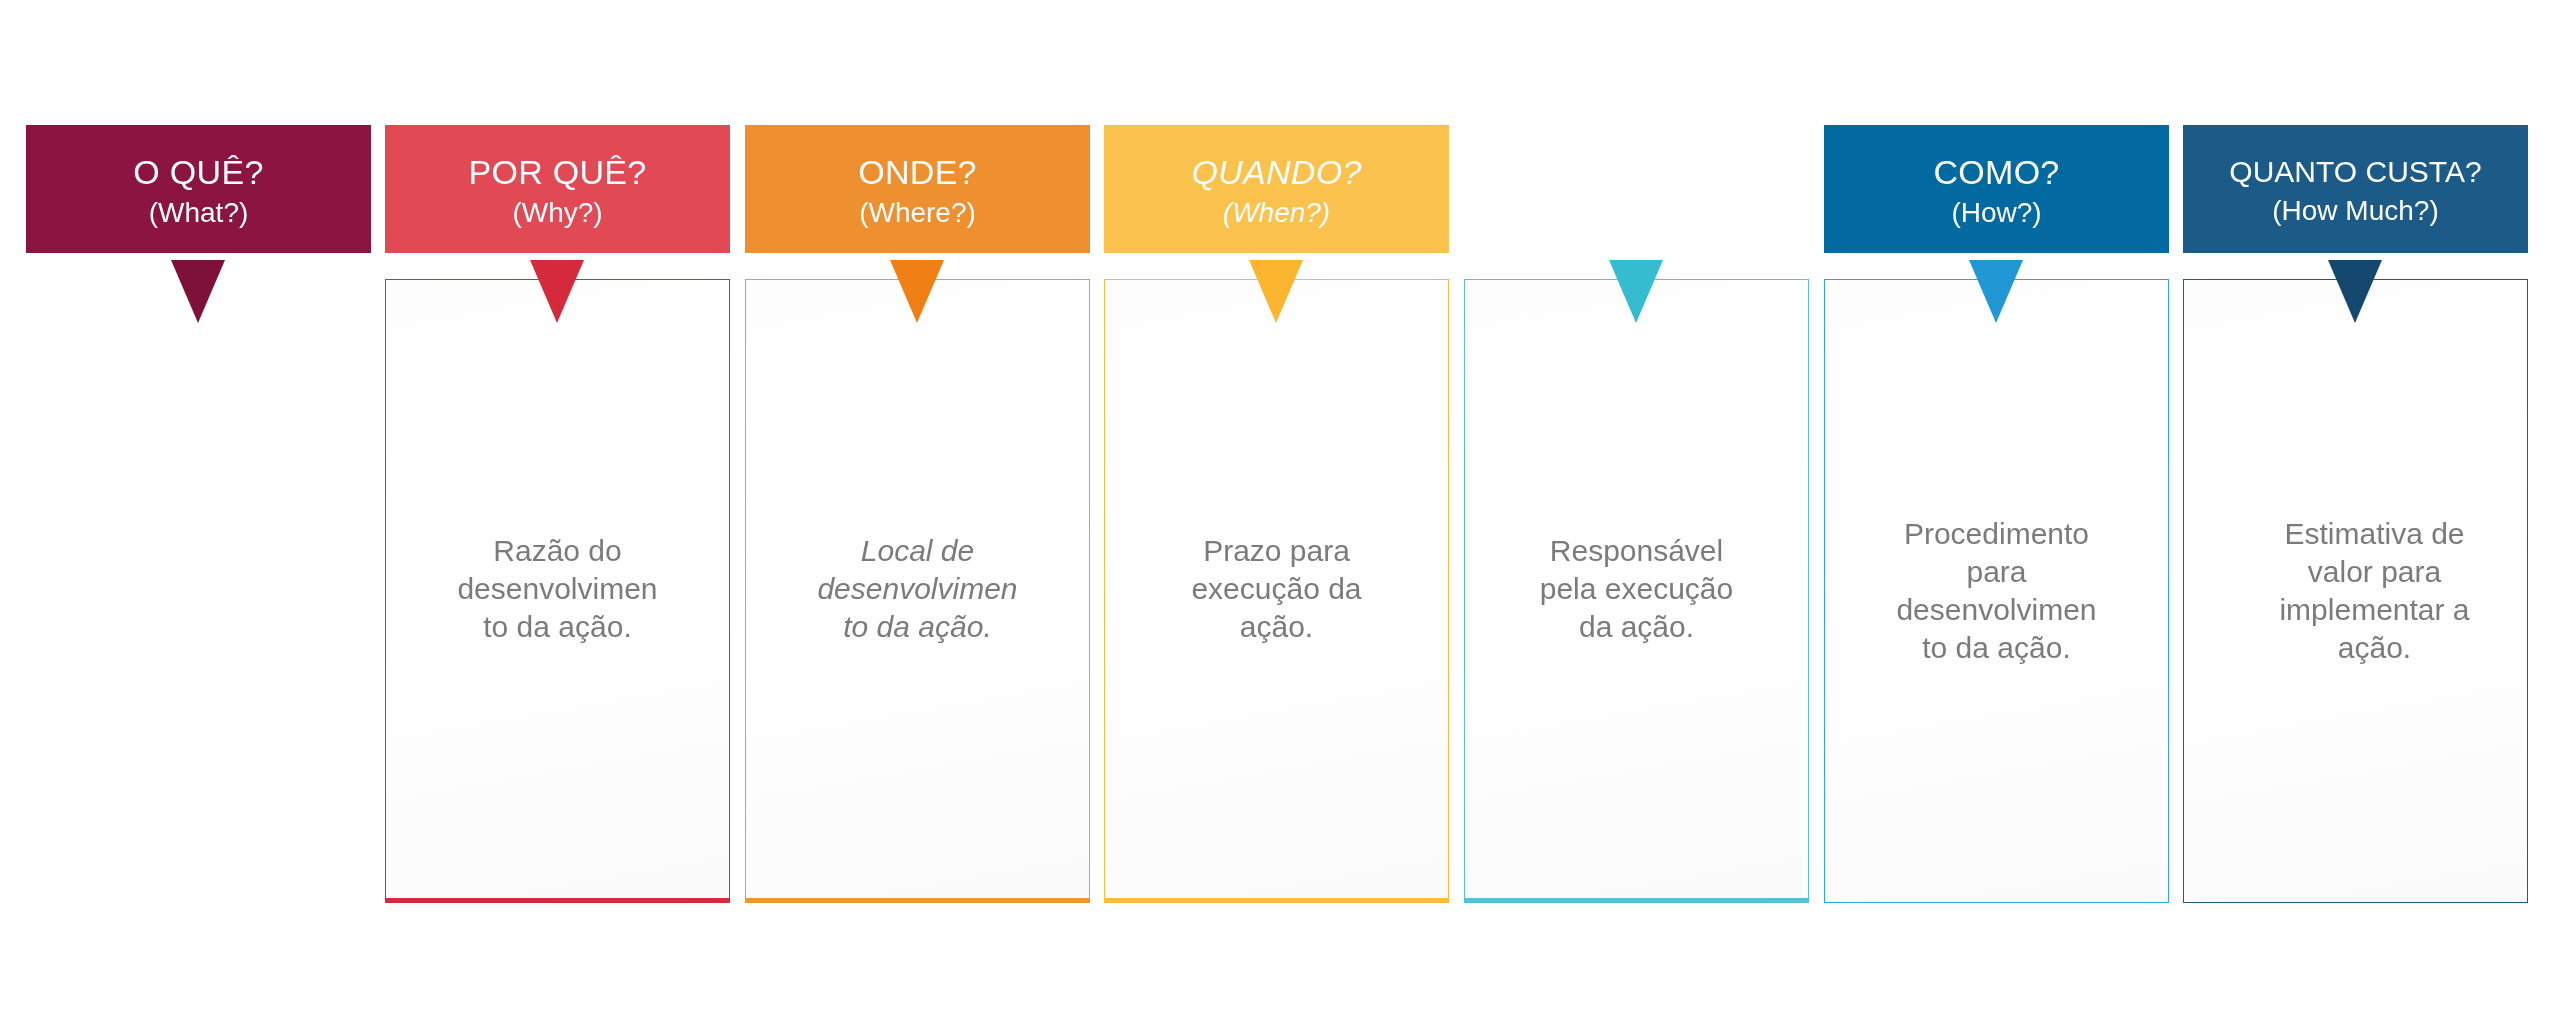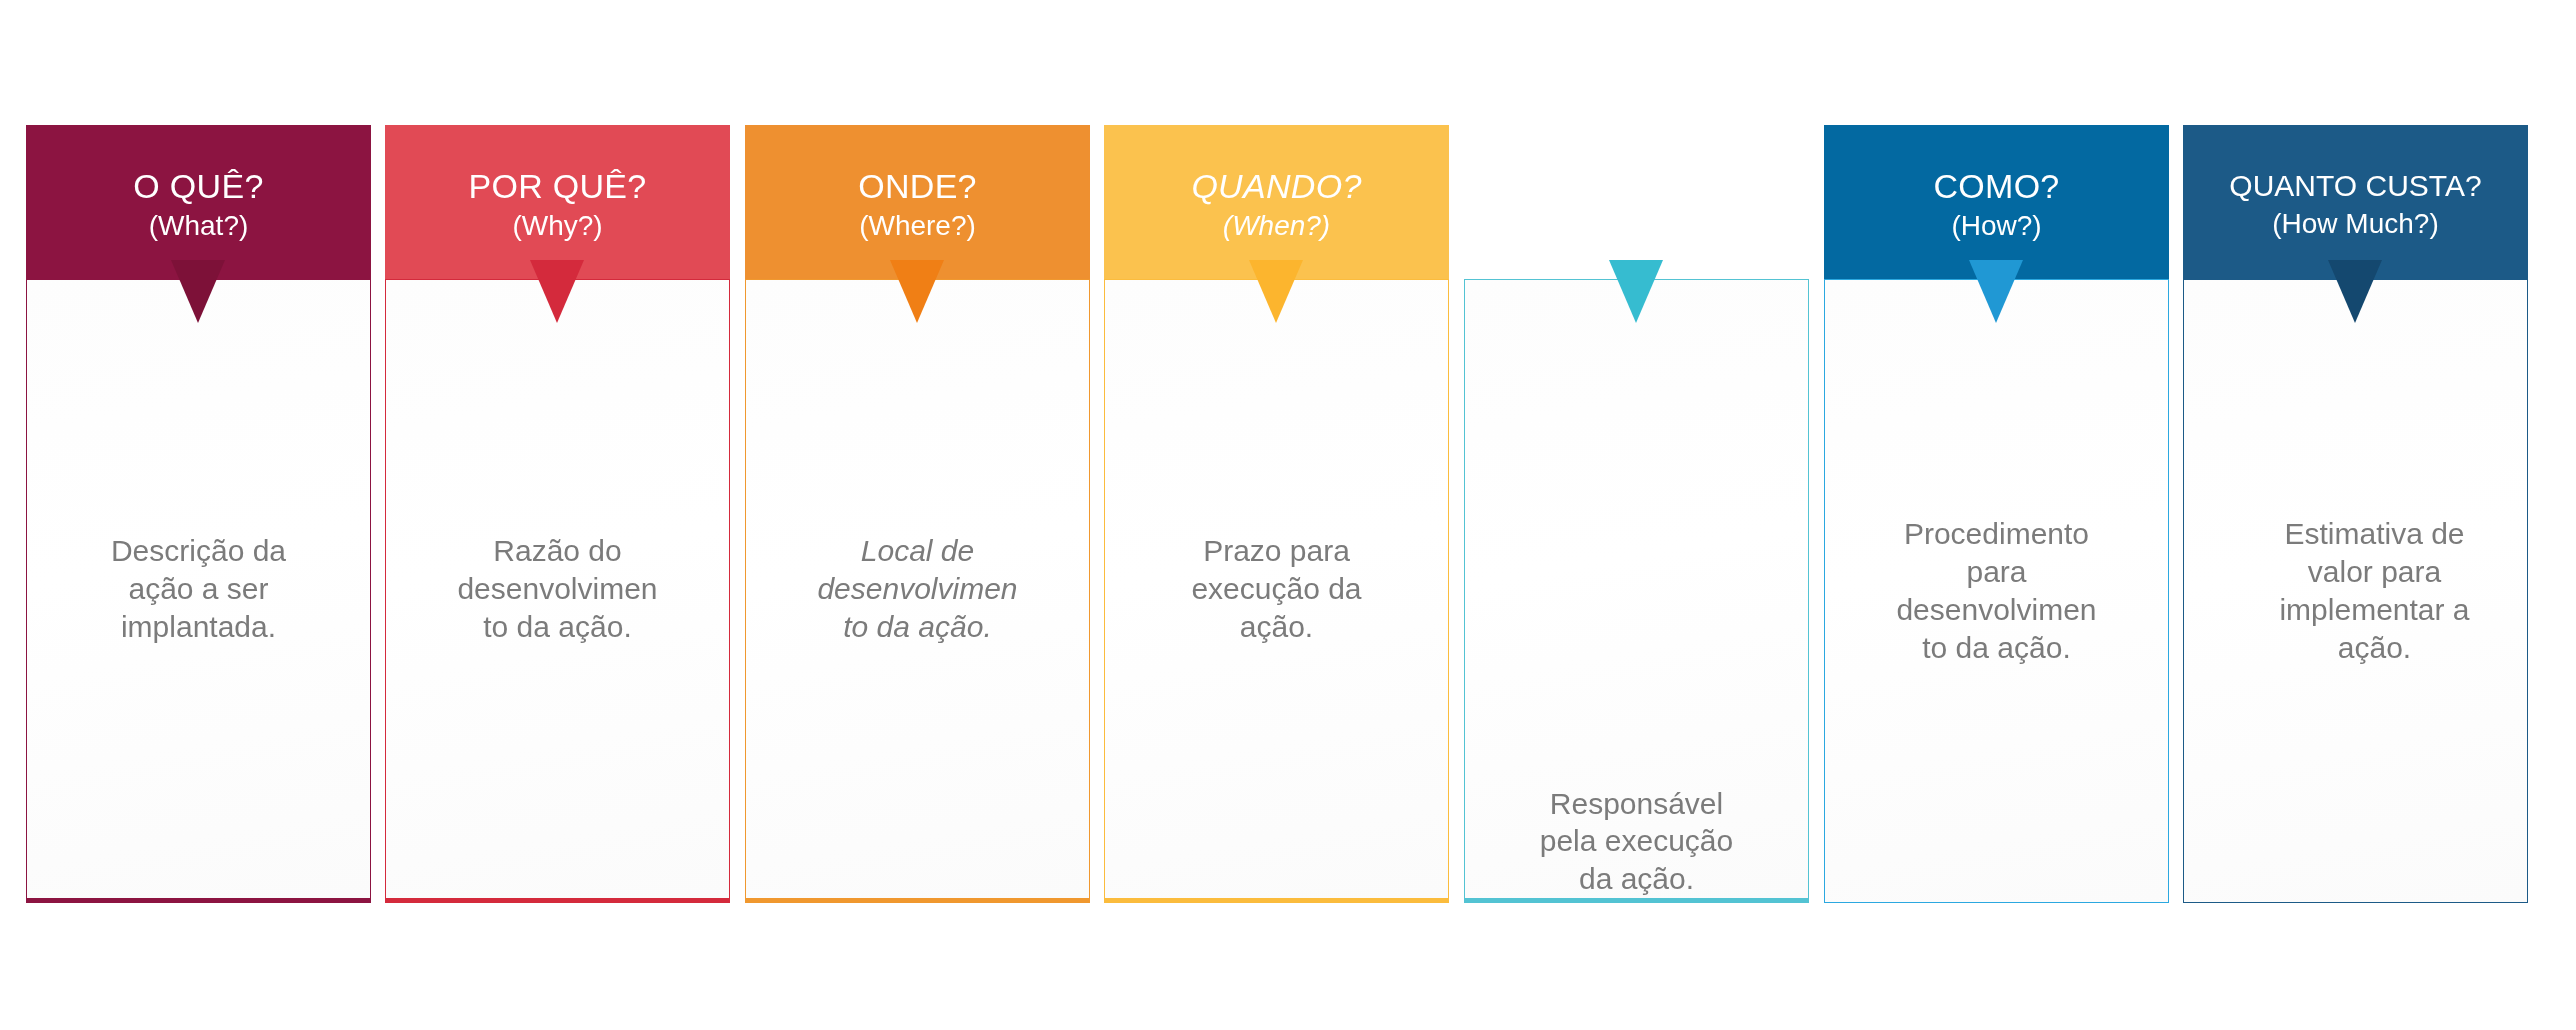--- a/index.html
+++ b/index.html
@@ -32,21 +32,21 @@
     width: 345px;
     height: 1030px;
   }
 
   
   .card-header {
     position: absolute;
     left: 0;
     top: 125px;
     width: 345px;
-    height: 155px;
+    height: 128px;
     box-sizing: border-box;
     display: flex;
     flex-direction: column;
     align-items: center;
     justify-content: center;
     padding-top: 4.3px;
   }
   .card-title {
     color: #ffffff;
     font-size: 34px;
@@ -113,25 +113,20 @@
     box-sizing: border-box;
     white-space: pre-line;
     font-weight: 400;
   }
 </style>
 </head>
 <body>
 
 <div id="board">
     <div class="card" style="left: 26px;">
-      <div class="card-body heavy-base" style="border-color: rgb(140, 20, 65);">
-        <div class="card-text">Descrição da
-ação a ser
-implantada.</div>
-      </div>
       <div class="card-header" style="background: rgb(140, 20, 65);">
         <div class="card-title">O QUÊ?</div>
         <div class="card-subtitle">(What?)</div>
       </div>
       <div class="card-arrow" style="border-top-color: rgb(125, 17, 56);"></div>
     </div>
     <div class="card" style="left: 385px;">
       <div class="card-body heavy-base" style="border-color: rgb(212, 42, 60);">
         <div class="card-text">Razão do
 desenvolvimen
@@ -161,21 +156,21 @@
 execução da
 ação.</div>
       </div>
       <div class="card-header" style="background: rgb(251, 194, 78); font-style: italic;">
         <div class="card-title">QUANDO?</div>
         <div class="card-subtitle">(When?)</div>
       </div>
       <div class="card-arrow" style="border-top-color: rgb(252, 181, 46);"></div>
     </div>
     <div class="card" style="left: 1464px;">
-      <div class="card-body heavy-base" style="border-color: rgb(83, 195, 211); align-items: flex-end;">
+      <div class="card-body heavy-base" style="border-color: rgb(83, 195, 211);">
         <div class="card-text">Responsável
 pela execução
 da ação.</div>
       </div>
       <div class="card-arrow" style="border-top-color: rgb(54, 188, 208);"></div>
     </div>
     <div class="card" style="left: 1824px;">
       <div class="card-body" style="border-color: rgb(43, 168, 224);">
         <div class="card-text">Procedimento
 para

